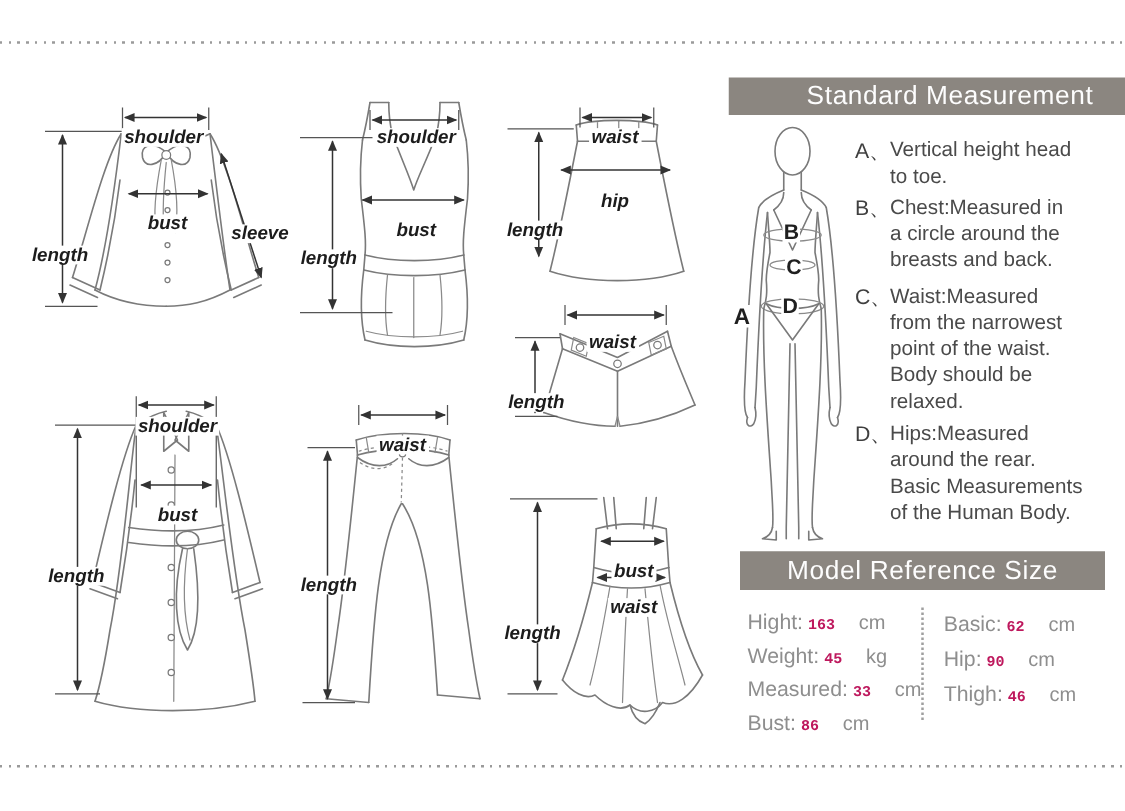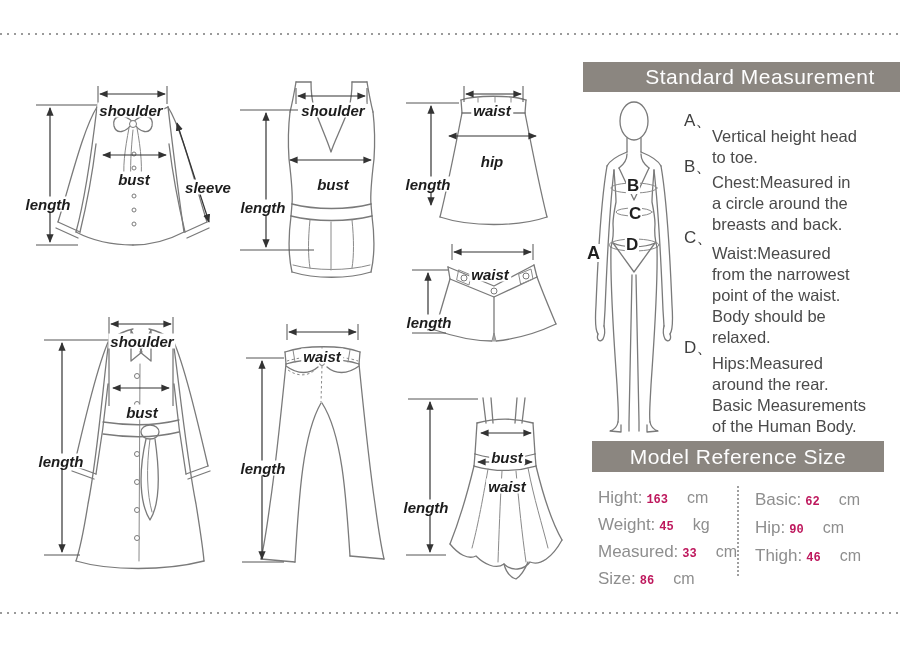--- a/index.html
+++ b/index.html
@@ -12,21 +12,21 @@
   .glabel{position:absolute;transform:translate(-50%,-50%);
     font-style:italic;font-weight:bold;font-size:15px;color:#1c1c1c;
     background:#fff;padding:0 2px;white-space:nowrap;line-height:1;margin-top:24px;}
   .hdr{position:absolute;background:#8b8680;color:#fdfdfd;
     display:flex;align-items:center;justify-content:center;
     font-size:21px;letter-spacing:.5px;white-space:nowrap;}
   .figletter{position:absolute;font-weight:bold;font-size:17px;color:#1f1f1f;
     background:#fff;padding:0 1px;line-height:1;}
   .desc{position:absolute;left:684px;display:flex;}
   .desc .lt{width:28px;font-size:17px;color:#3f3f3f;line-height:21px;flex:none;}
-  .desc .tx{width:176px;font-size:16.5px;color:#4a4a4a;line-height:21px;white-space:pre-line;margin-top:16px;}
+  .desc .tx{width:176px;font-size:16.5px;color:#4a4a4a;line-height:21px;white-space:pre-line;}
   .mrow{position:absolute;white-space:nowrap;line-height:1;}
   .mrow .ml{font-size:17px;color:#8e8e8e;}
   .mrow .mv{font-size:12px;font-weight:bold;color:#be185d;padding-left:4px;font-family:Liberation Mono, monospace;}
   .mrow .mu{font-size:16px;color:#8e8e8e;padding-left:19px;}
   .vdots{position:absolute;width:0;border-left:2px dotted #9f9f9f;}
   svg{position:absolute;}
   .g-stroke{fill:none;stroke:#7a7a7a;stroke-width:1.3;stroke-linecap:round;stroke-linejoin:round;}
   .g-thin{fill:none;stroke:#8a8a8a;stroke-width:1;stroke-linecap:round;}
   .g-dash{fill:none;stroke:#8a8a8a;stroke-width:1;stroke-dasharray:2.5,2.5;}
   .arrow{stroke:#333;stroke-width:1.2;fill:none;}
@@ -347,21 +347,21 @@
   <div class="mrow" style="left:598px;top:489px">
     <span class="ml">Hight:</span><span class="mv">163</span><span class="mu">cm</span>
   </div>
   <div class="mrow" style="left:598px;top:516px">
     <span class="ml">Weight:</span><span class="mv">45</span><span class="mu">kg</span>
   </div>
   <div class="mrow" style="left:598px;top:543px">
     <span class="ml">Measured:</span><span class="mv">33</span><span class="mu">cm</span>
   </div>
   <div class="mrow" style="left:598px;top:570px">
-    <span class="ml">Size:</span><span class="mv">86</span><span class="mu">cm</span>
+    <span class="ml">Bust:</span><span class="mv">86</span><span class="mu">cm</span>
   </div>
 
   <div class="vdots" style="left:737px;top:486px;height:90px"></div>
 
   <div class="mrow" style="left:755px;top:491px">
     <span class="ml">Basic:</span><span class="mv">62</span><span class="mu">cm</span>
   </div>
   <div class="mrow" style="left:755px;top:519px">
     <span class="ml">Hip:</span><span class="mv">90</span><span class="mu">cm</span>
   </div>

